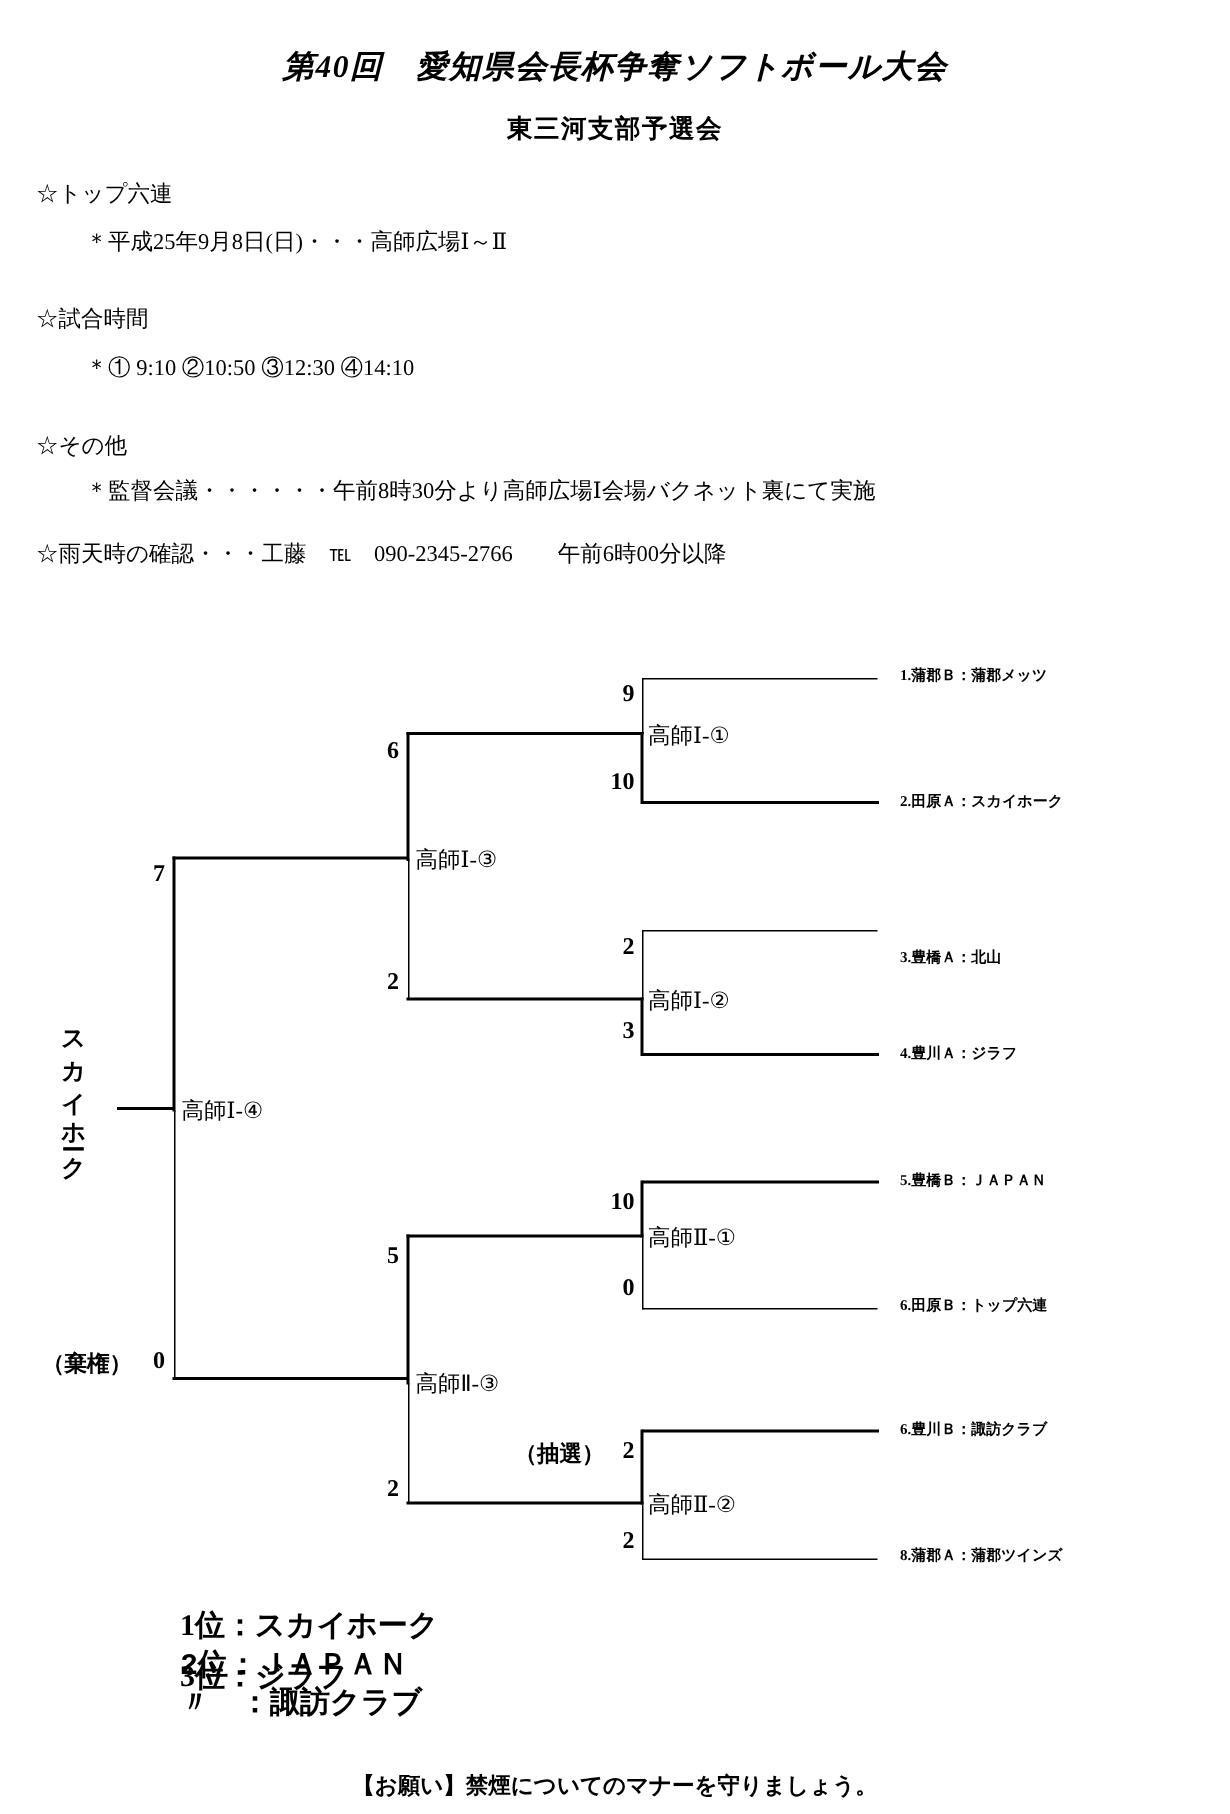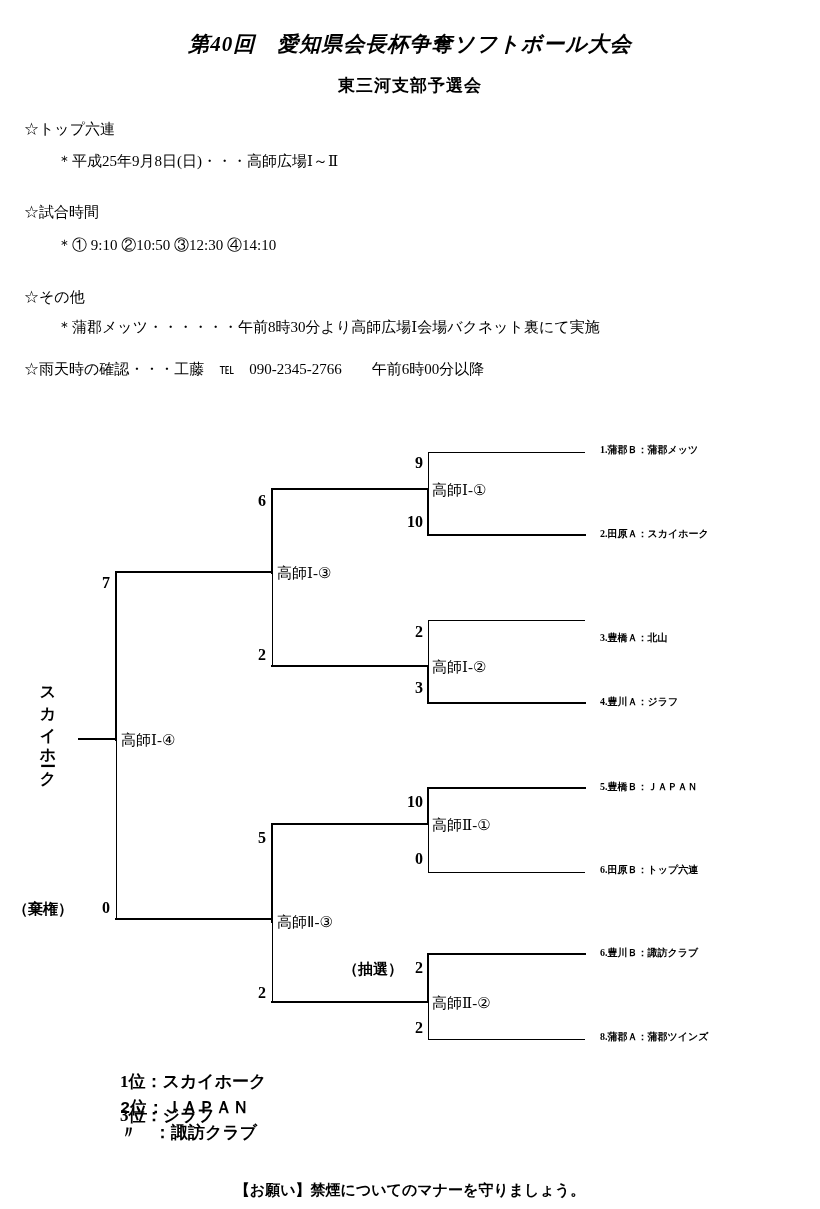--- a/index.html
+++ b/index.html
@@ -18,37 +18,37 @@
   .info{font-size:15px;white-space:pre;}
   .team{position:absolute;font-size:10px;white-space:pre;font-weight:bold;}
   .mlabel{position:absolute;font-size:15px;white-space:pre;}
   .score{position:absolute;width:50px;text-align:right;font-weight:bold;font-size:16px;}
   .note{position:absolute;font-weight:bold;font-size:15px;white-space:pre;}
   .champion{
     position:absolute;left:37px;top:676px;height:140px;
     writing-mode:vertical-rl;text-orientation:mixed;
     font-size:16px;font-weight:bold;letter-spacing:2px;white-space:pre;
   }
-  .result-line{position:absolute;left:120px;font-size:17px;font-weight:bold;white-space:pre;}
+  .result-line{position:absolute;left:120px;font-size:20px;font-weight:bold;white-space:pre;}
   .footer{width:100%;text-align:center;font-size:15px;font-weight:bold;}
 </style>
 </head>
 <body>
 
 <div id="page">
 
   <div class="abs title" style="top:30px;font-style:italic;">第40回　愛知県会長杯争奪ソフトボール大会</div>
   <div class="abs subtitle" style="top:74px;">東三河支部予選会</div>
 
   <div class="abs info" style="left:24px;top:120px;">☆トップ六連</div>
   <div class="abs info" style="left:57px;top:152px;">＊平成25年9月8日(日)・・・高師広場Ⅰ～Ⅱ</div>
   <div class="abs info" style="left:24px;top:203px;">☆試合時間</div>
   <div class="abs info" style="left:57px;top:236px;">＊① 9:10 ②10:50 ③12:30 ④14:10</div>
   <div class="abs info" style="left:24px;top:288px;">☆その他</div>
-  <div class="abs info" style="left:57px;top:318px;">＊蒲郡メッツ・・・・・・午前8時30分より高師広場Ⅰ会場バクネット裏にて実施</div>
+  <div class="abs info" style="left:57px;top:318px;">＊監督会議・・・・・・午前8時30分より高師広場Ⅰ会場バクネット裏にて実施</div>
   <div class="abs info" style="left:24px;top:360px;">☆雨天時の確認・・・工藤　℡　090-2345-2766　　午前6時00分以降</div>
 
   <div class="hl" style="left:428px;top:452px;width:157px;"></div>
   <div class="hl2" style="left:428px;top:534px;width:158px;"></div>
   <div class="hl" style="left:428px;top:620px;width:157px;"></div>
   <div class="hl2" style="left:428px;top:702px;width:158px;"></div>
   <div class="hl2" style="left:428px;top:787px;width:158px;"></div>
   <div class="hl" style="left:428px;top:872px;width:157px;"></div>
   <div class="hl2" style="left:428px;top:953px;width:158px;"></div>
   <div class="hl" style="left:428px;top:1039px;width:157px;"></div>
@@ -105,21 +105,21 @@
   <div class="score" style="left:373px;top:1019px;">2</div>
   <div class="note" style="left:343px;top:960px;">（抽選）</div>
 
   <div class="score" style="left:216px;top:492px;">6</div>
   <div class="score" style="left:216px;top:646px;">2</div>
   <div class="score" style="left:216px;top:829px;">5</div>
   <div class="score" style="left:216px;top:984px;">2</div>
 
   <div class="score" style="left:60px;top:574px;">7</div>
   <div class="score" style="left:60px;top:899px;">0</div>
-  <div class="note" style="left:13px;top:900px;">（棄権）</div>
+  <div class="note" style="left:28px;top:900px;">（棄権）</div>
 
   <div class="champion">スカイホーク</div>
 
   <div class="result-line" style="top:1070px;">1位：スカイホーク</div>
   <div class="result-line" style="top:1096px;font-family:Liberation Mono, monospace;">2位：ＪＡＰＡＮ</div>
   <div class="result-line" style="top:1104px;">3位：ジラフ</div>
   <div class="result-line" style="top:1121px;">〃　：諏訪クラブ</div>
 
   <div class="abs footer" style="top:1181px;">【お願い】禁煙についてのマナーを守りましょう。</div>
 

